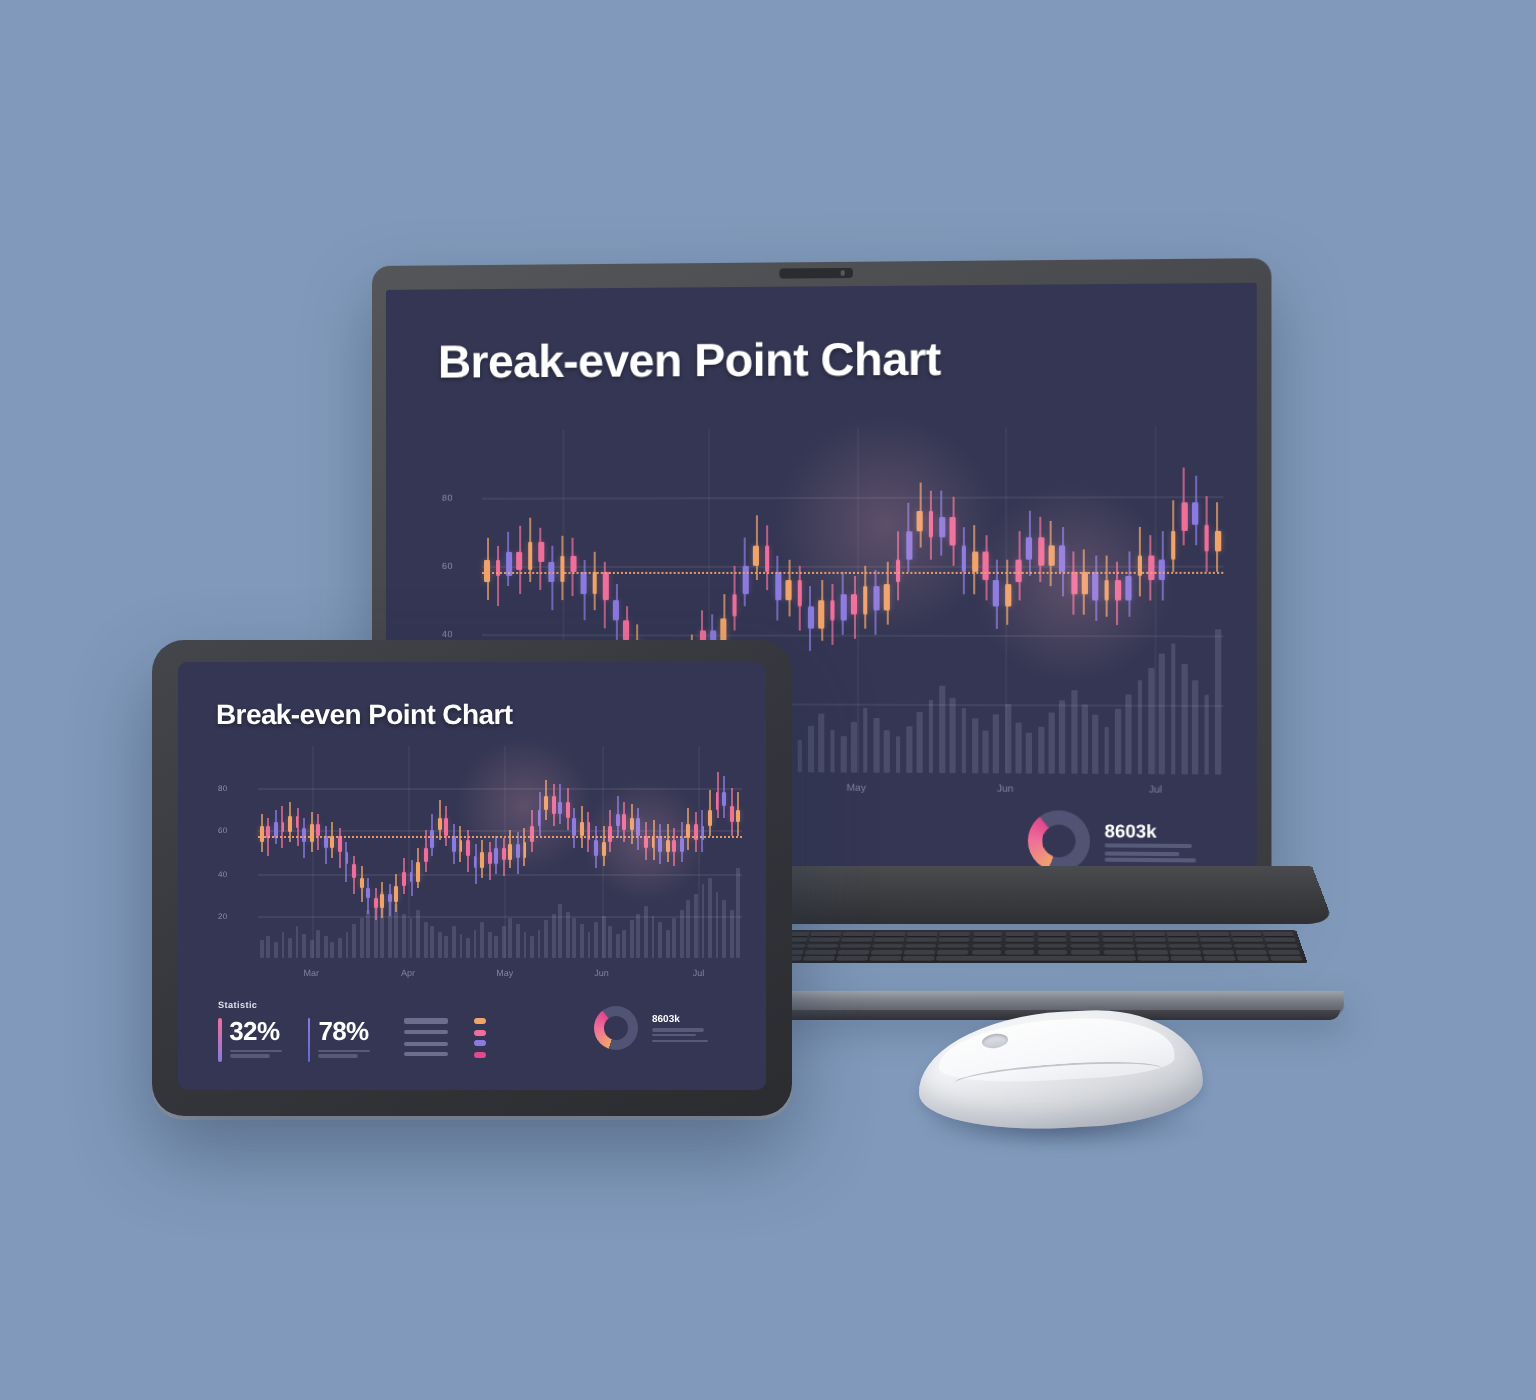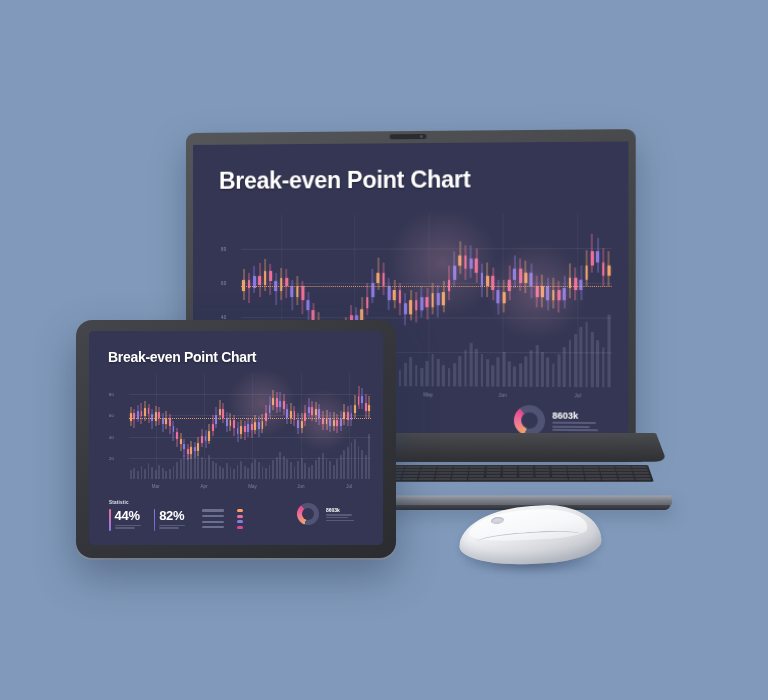--- a/index.html
+++ b/index.html
@@ -1084,32 +1084,32 @@
           <div class="glow" style="left: 182.1px; top: 16.2px; width: 63px; height: 63px;"></div>
         </div>
 
       <div class="stats">
         <div class="stats-hd">Statistic</div>
         <div class="stats-row">
 
           <div class="stat">
             <div class="stat-bar" style="background:linear-gradient(180deg,#ef6f9a,#8b7ae0)"></div>
             <div>
-              <div class="stat-v">44%</div>
+              <div class="stat-v">32%</div>
               <div class="stat-sub">
                 <div class="skel" style="width:26px"></div>
                 <div class="skel" style="width:20px"></div>
               </div>
             </div>
           </div>
 
           <div class="stat">
             <div class="stat-bar" style="background:linear-gradient(180deg,#8b7ae0,#5d6bd0)"></div>
             <div>
-              <div class="stat-v">82%</div>
+              <div class="stat-v">78%</div>
               <div class="stat-sub">
                 <div class="skel" style="width:26px"></div>
                 <div class="skel" style="width:20px"></div>
               </div>
             </div>
           </div>
 
           <div class="legend" id="tab-legend">
               <div class="leg-row">
                 <div class="leg-lbl"></div>

